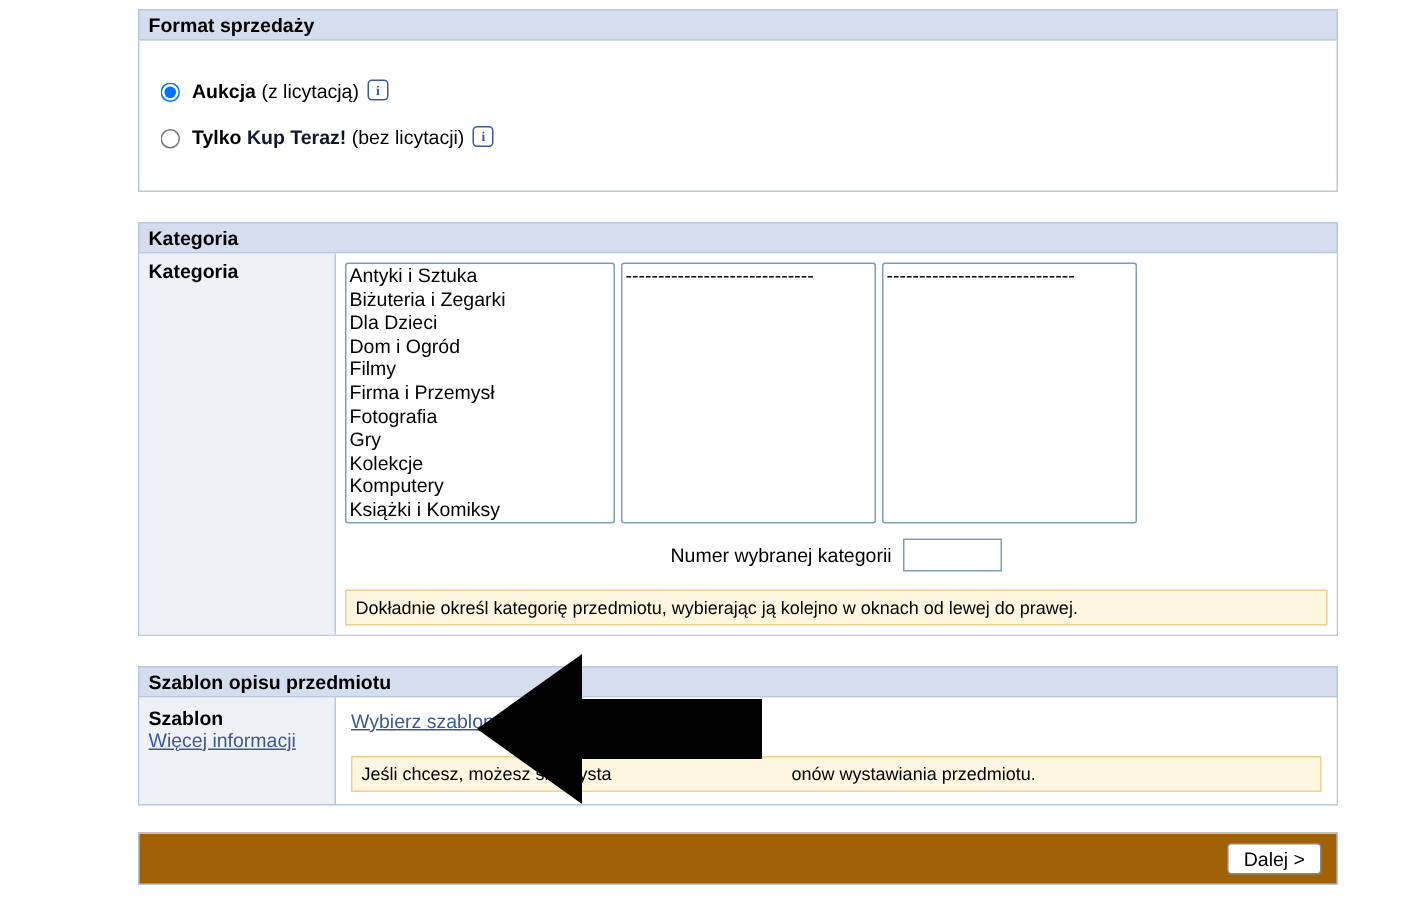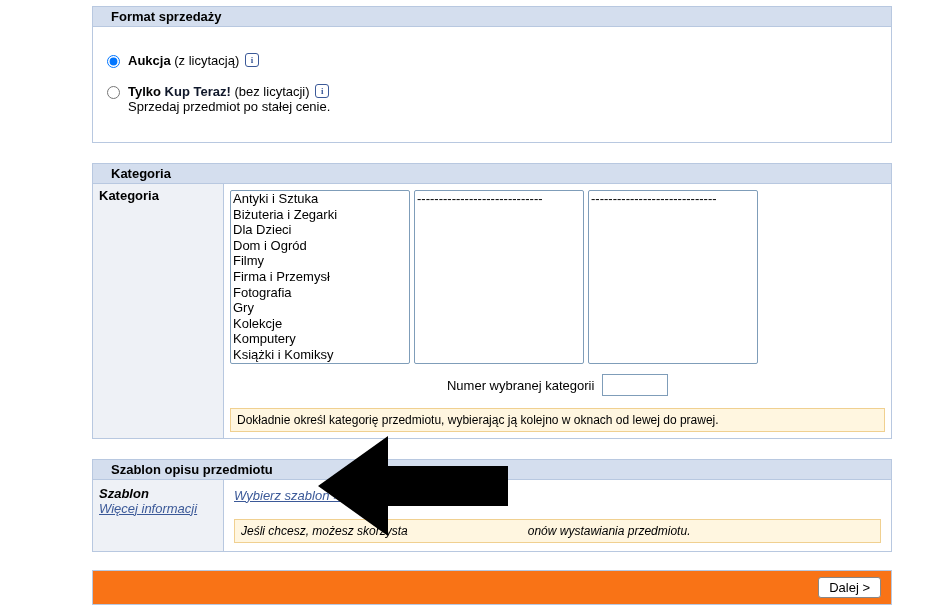--- a/index.html
+++ b/index.html
@@ -11,21 +11,21 @@
   }
   .wrap {
     width: 800px;
     margin: 0 0 0 92px;
     padding-top: 6px;
   }
   .section-head {
     background: #d4deee;
     border: 1px solid #b8c8e0;
     font-weight: bold;
-    padding: 2px 18px;
+    padding: 2px 6px;
     font-size: 13px;
   }
   .section-body {
     border: 1px solid #b8c8e0;
     border-top: none;
     padding: 10px 14px 12px 14px;
   }
   .salesfmt-row {
     display: flex;
     align-items: flex-start;
@@ -100,38 +100,37 @@
     color: #000000;
     font-size: 12px;
     padding: 4px 6px;
     margin-top: 6px;
   }
 
   .tmpl-table {
     display: flex;
     border: 1px solid #b8c8e0;
     border-top: none;
-    font-style: italic;
   }
   .tmpl-left {
     width: 118px;
     background: #eef1f6;
     border-right: 1px solid #b8c8e0;
     padding: 6px;
     font-size: 13px;
   }
   .tmpl-right {
     flex: 1;
     padding: 8px 10px 8px 10px;
     background: #fff;
   }
   a.link { color: #3b5998; text-decoration: underline; }
   
   .button-bar {
-    background: #f97316;
+    background: #a16207;
     border: 1px solid #b8c8e0;
     margin-top: 18px;
     padding: 6px 10px;
     text-align: right;
   }
   .btn {
     background: #fff;
     border: 1px solid #888;
     border-radius: 3px;
     padding: 2px 10px;
@@ -162,21 +161,20 @@
         <span class="salesfmt-parens">(z licytacją)</span>
         <span class="info-icon">i</span>
       </div>
     </div>
     <div class="salesfmt-row">
       <input type="radio" name="fmt" style="">
       <div>
         <span class="salesfmt-label">Tylko </span><span class="kupteraz">Kup Teraz!</span>
         <span class="salesfmt-parens">(bez licytacji)</span>
         <span class="info-icon">i</span>
-        <div class="salesfmt-desc">Sprzedaj przedmiot po stałej cenie.</div>
       </div>
     </div>
   </div>
 
   <div class="gap"></div>
 
   <div class="section-head">Kategoria</div>
   <div class="cat-table">
     <div class="cat-left">Kategoria</div>
     <div class="cat-right">

